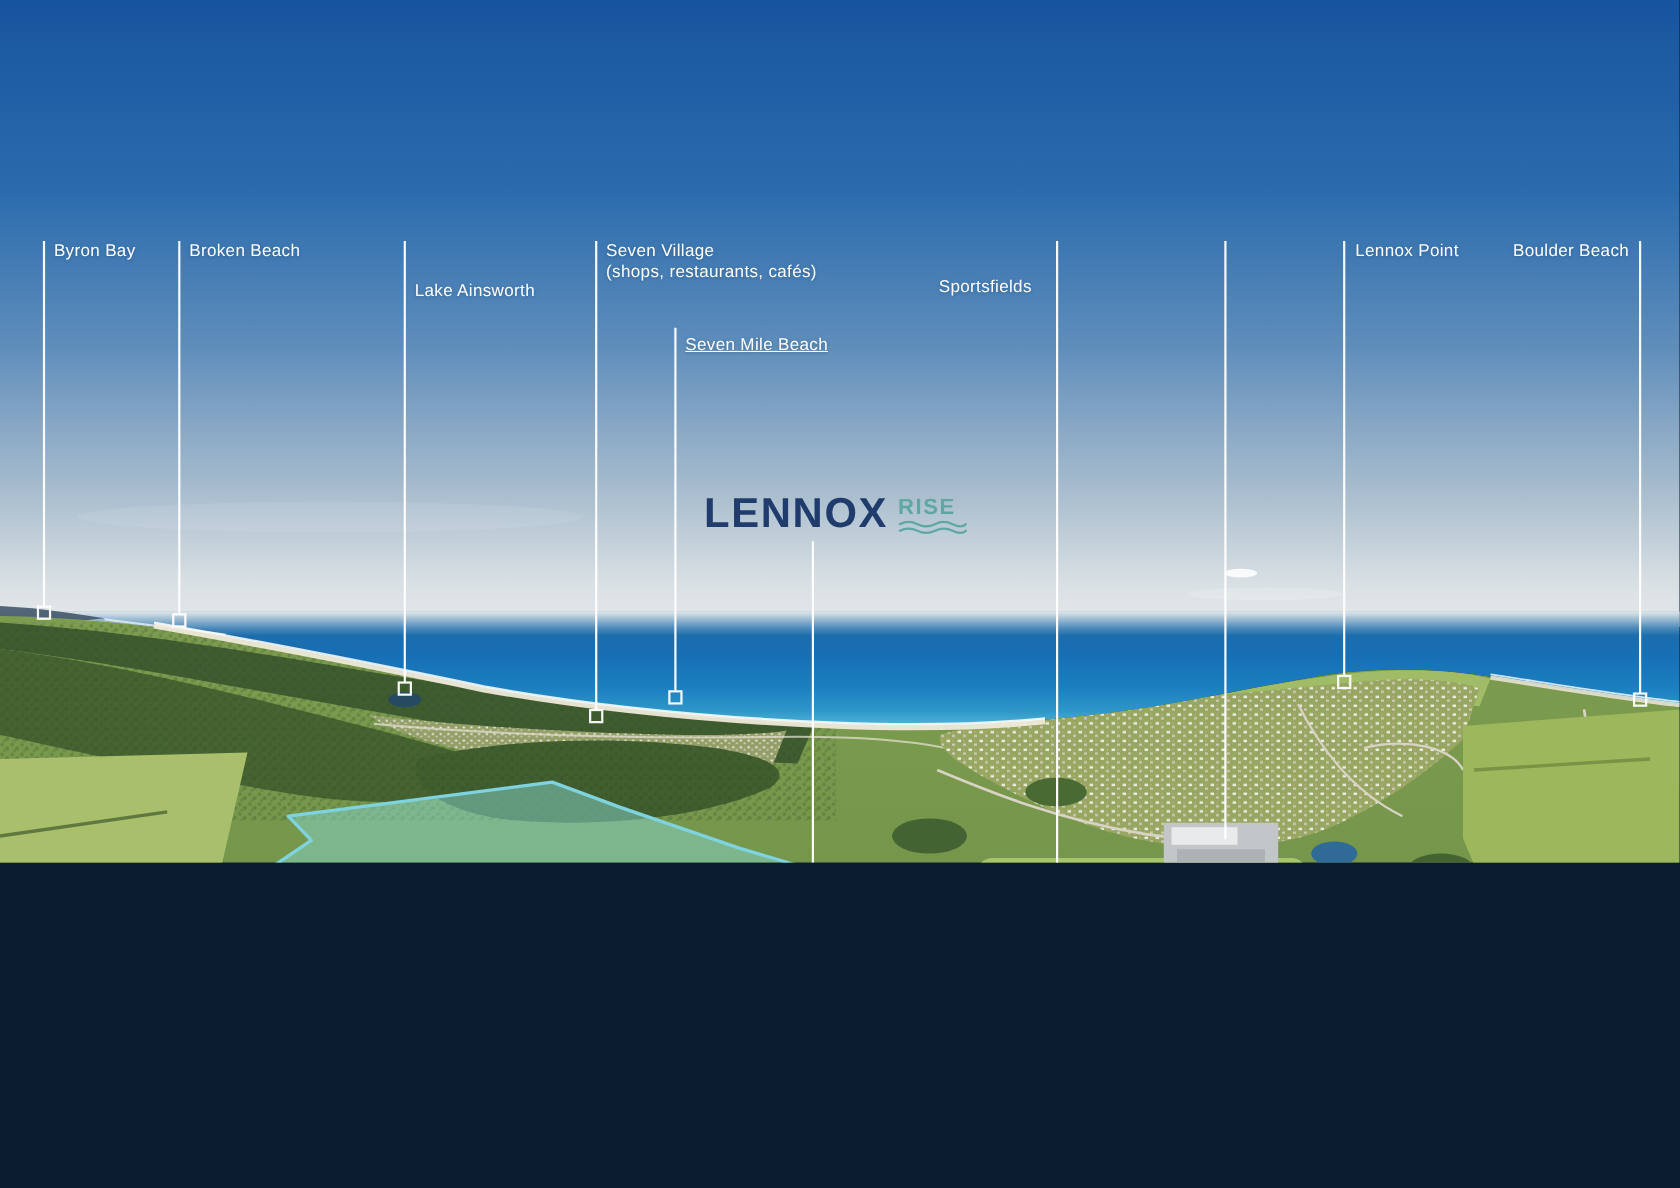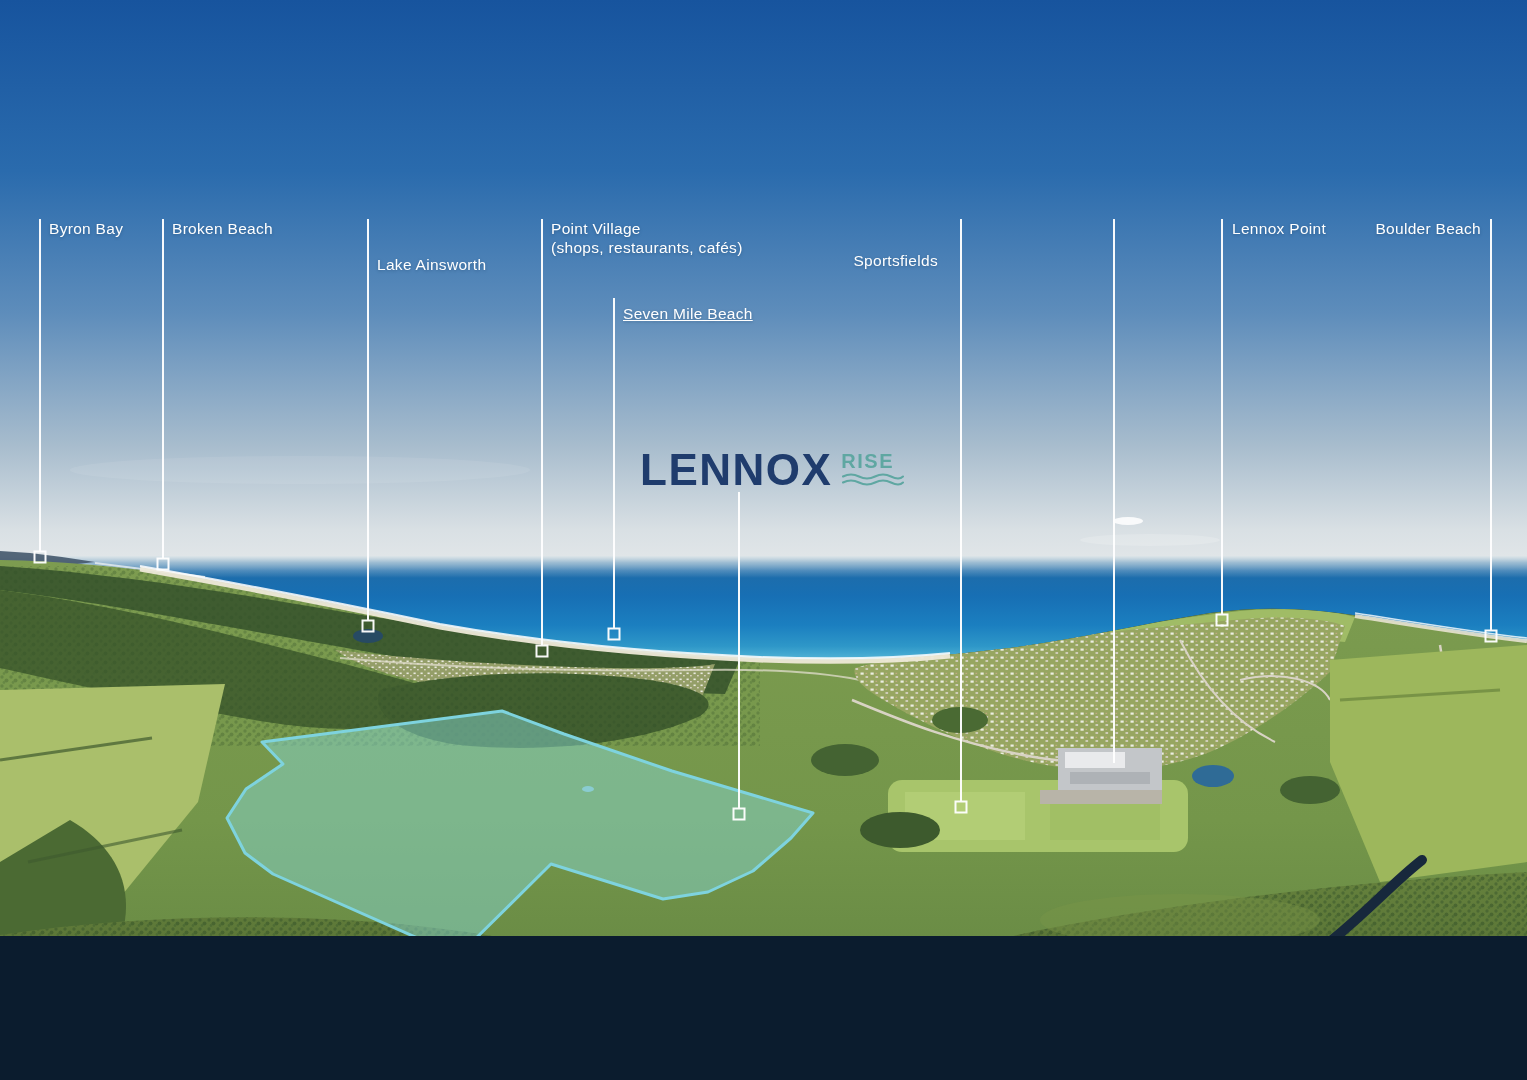--- a/index.html
+++ b/index.html
@@ -1,32 +1,32 @@
 <!DOCTYPE html>
 <html><head>
 <meta charset="utf-8">
 <style>
   html,body{margin:0;padding:0;background:#0b1c2e;}
   #stage{
-    position:relative;width:1527px;height:936px;overflow:hidden;
+    position:relative;width:1527px;height:784px;overflow:hidden;
     font-family:"Liberation Sans","DejaVu Sans",sans-serif;
   }
   #scenery{position:absolute;inset:0;display:block;}
   .map-label{
     position:absolute;color:#ffffff;font-size:15.5px;line-height:19px;
     letter-spacing:.3px;font-weight:500;white-space:nowrap;
     text-shadow:0 1px 3px rgba(25,60,95,.40);
   }
   .map-label.align-right{text-align:right;}
   .map-label.align-center{text-align:center;transform:translateX(-50%);white-space:nowrap;}
   #logo{
     position:absolute;left:640px;top:448px;display:flex;align-items:flex-start;gap:9px;
   }
   #logo .primary{
-    color:#1f3c6d;font-size:44px;font-weight:700;letter-spacing:1.5px;line-height:1;
+    color:#1f3c6d;font-size:38px;font-weight:700;letter-spacing:1.5px;line-height:1;
   }
   #logo .secondary-wrap{display:flex;flex-direction:column;align-items:flex-start;margin-top:3px;}
   #logo .secondary{
     color:#5fa7a2;font-size:20px;font-weight:700;letter-spacing:1.5px;line-height:1;
   }
   #logo .waves{margin-top:2px;}
 </style>
 </head>
 <body>
 
@@ -220,21 +220,21 @@
   <div class="map-label" style="left:49px;top:219px;">
     <span>Byron Bay</span>
   </div>
   <div class="map-label" style="left:172px;top:219px;">
     <span>Broken Beach</span>
   </div>
   <div class="map-label" style="left:377px;top:219px;margin-top:36px;">
     <span>Lake Ainsworth</span>
   </div>
   <div class="map-label" style="left:551px;top:219px;">
-    <div>Point Village</div>
+    <div>Seven Village</div>
     <div>(shops, restaurants, cafés)</div>
   </div>
   <div class="map-label" style="left:623px;top:304px;text-decoration:underline;">
     <span>Seven Mile Beach</span>
   </div>
   <div class="map-label align-right" style="right:589px;top:219px;margin-top:32px;">
     <span>Sportsfields</span>
   </div>
   <div class="map-label" style="left:1232px;top:219px;">
     <span>Lennox Point</span>

